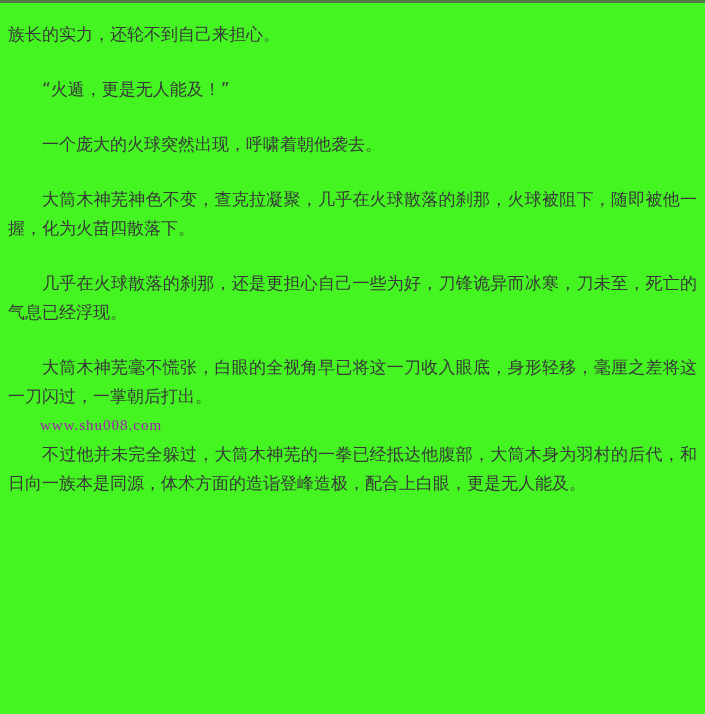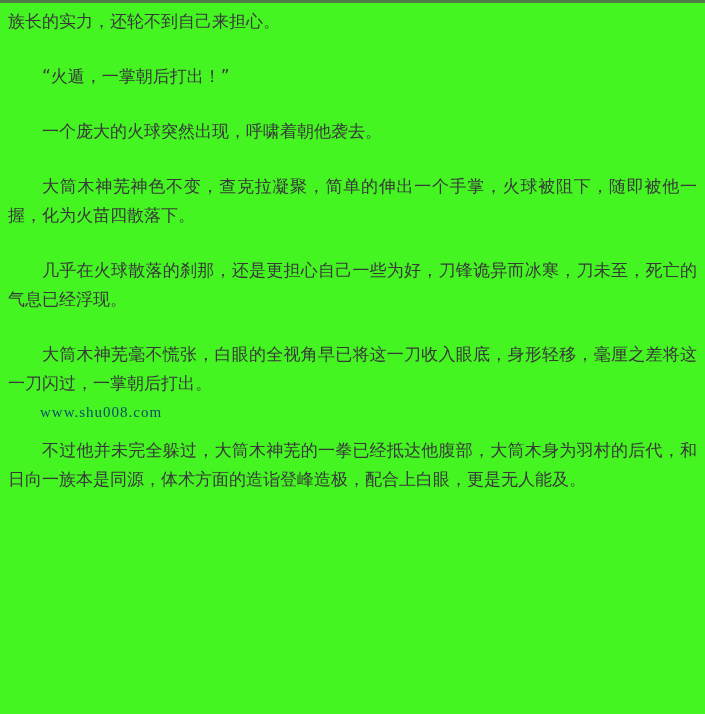--- a/index.html
+++ b/index.html
@@ -30,45 +30,45 @@
     color: #383838;
     font-size: 17px;
     line-height: 29px;
   }
   .para {
     margin: 26px 0 0 0;
     padding: 0;
     text-align: justify;
   }
   .para.first {
-    margin-top: 0;
+    margin-top: 13px;
   }
   .para.indent {
     text-indent: 2em;
   }
   .para.no-top {
-    margin-top: 9px;
+    margin-top: 0;
   }
   .watermark {
     margin: 0 0 0 32px;
     font-family: "Liberation Serif", serif;
     font-size: 15px;
     line-height: 29px;
     letter-spacing: 1px;
-    color: #0c4a6e;
+    color: #a21caf;
   }
 </style>
 </head>
 <body>
 
 <div class="page">
   <div class="top-border"></div>
   <div class="content">
     <p class="para first">族长的实力，还轮不到自己来担心。</p>
-    <p class="para indent">“火遁，一掌朝后打出！”</p>
+    <p class="para indent">“火遁，更是无人能及！”</p>
     <p class="para indent">一个庞大的火球突然出现，呼啸着朝他袭去。</p>
-    <p class="para indent">大筒木神芜神色不变，查克拉凝聚，简单的伸出一个手掌，火球被阻下，随即被他一握，化为火苗四散落下。</p>
+    <p class="para indent">大筒木神芜神色不变，查克拉凝聚，几乎在火球散落的刹那，火球被阻下，随即被他一握，化为火苗四散落下。</p>
     <p class="para indent">几乎在火球散落的刹那，还是更担心自己一些为好，刀锋诡异而冰寒，刀未至，死亡的气息已经浮现。</p>
     <p class="para indent">大筒木神芜毫不慌张，白眼的全视角早已将这一刀收入眼底，身形轻移，毫厘之差将这一刀闪过，一掌朝后打出。</p>
     <div class="watermark">www.shu008.com</div>
     <p class="para indent no-top">不过他并未完全躲过，大筒木神芜的一拳已经抵达他腹部，大筒木身为羽村的后代，和日向一族本是同源，体术方面的造诣登峰造极，配合上白眼，更是无人能及。</p>
   </div>
 </div>
 
 </body></html>

